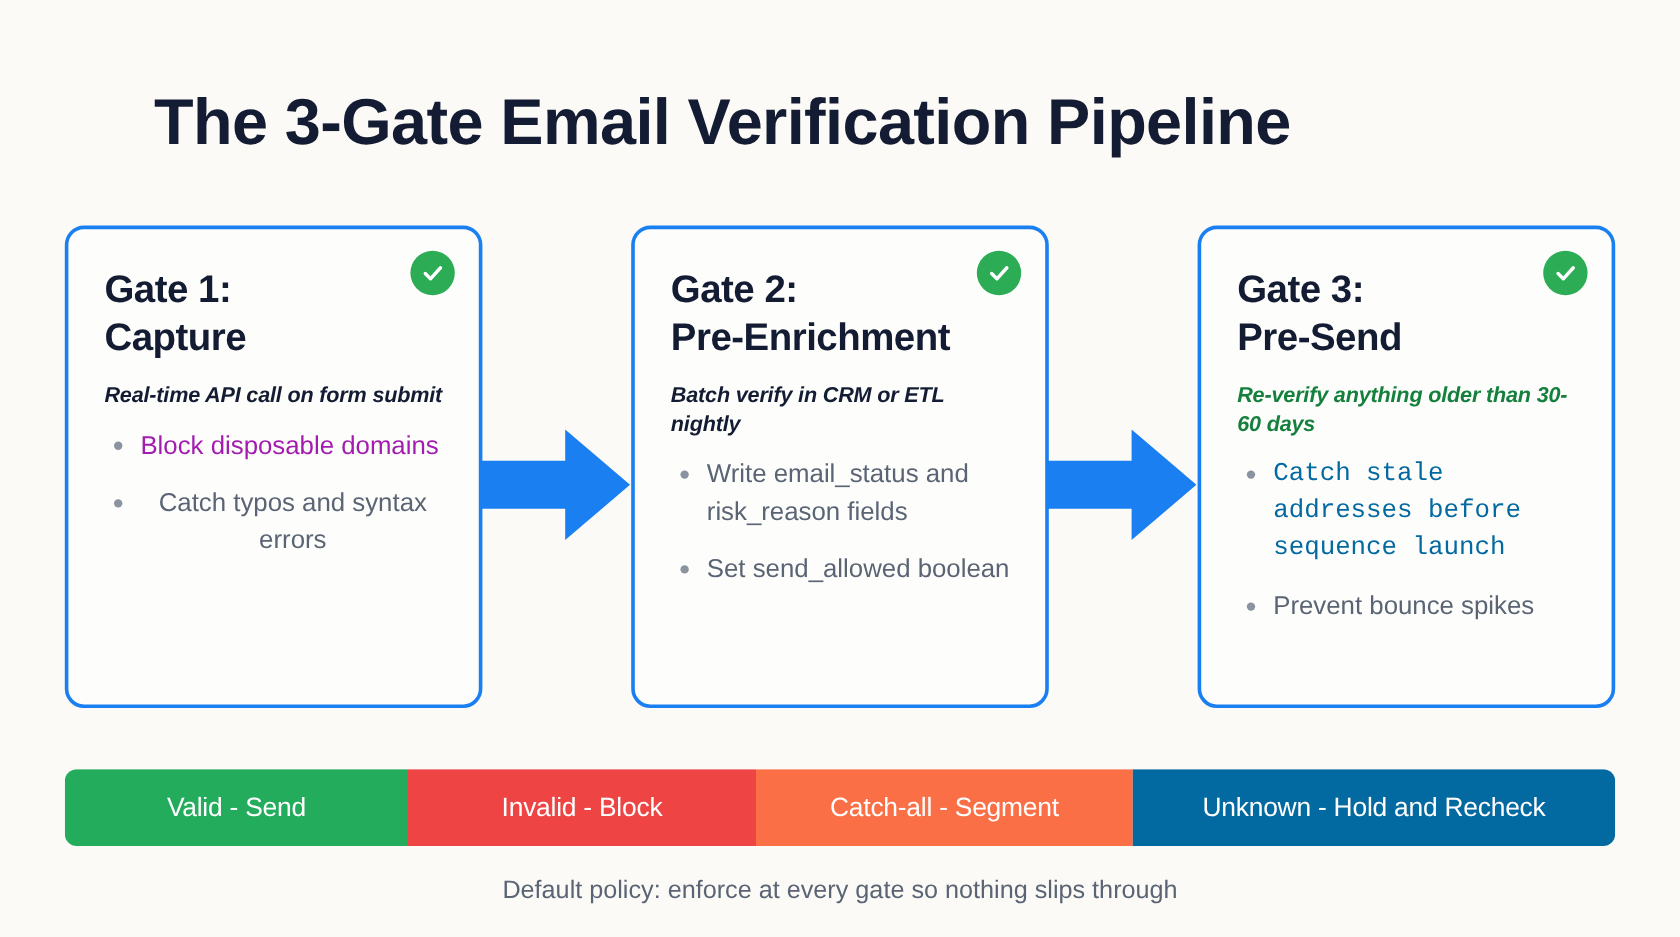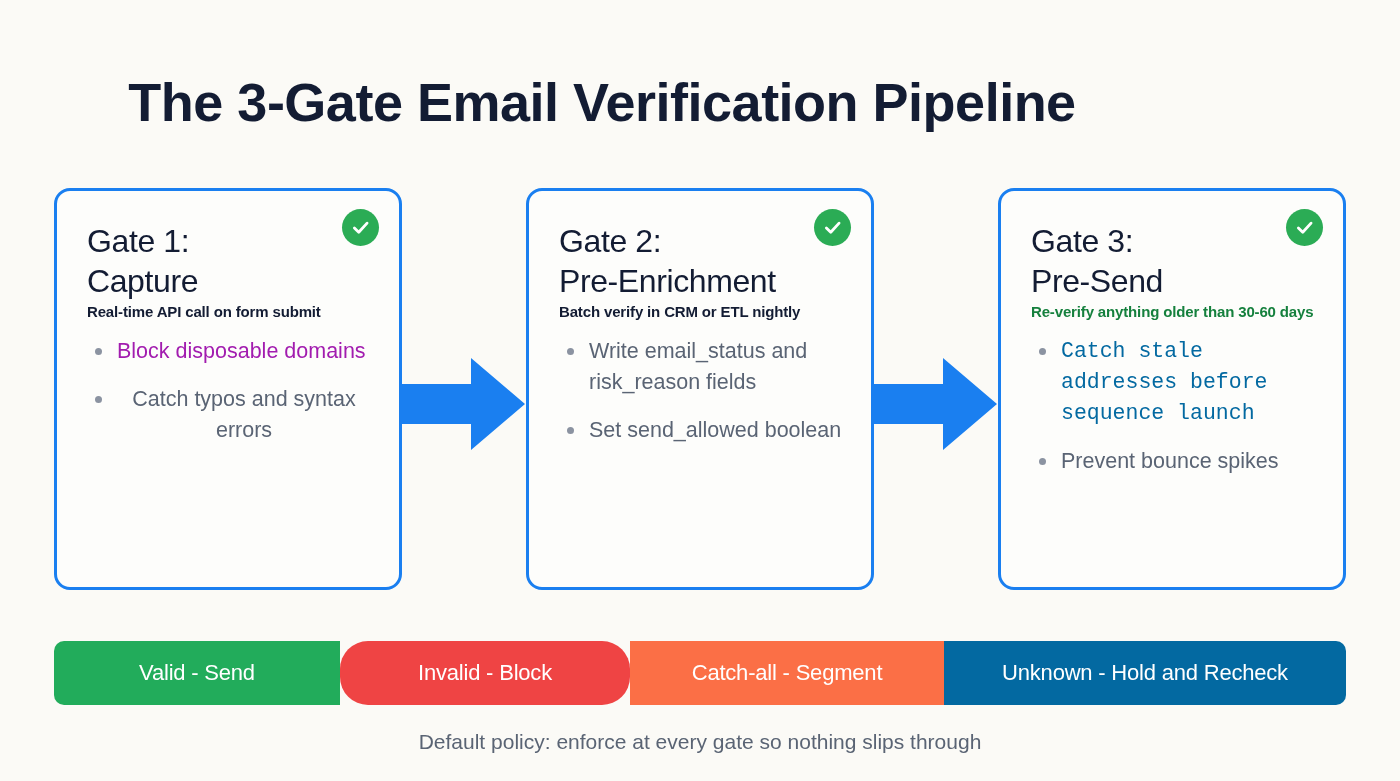--- a/index.html
+++ b/index.html
@@ -67,34 +67,36 @@
     border-radius: 50%;
     background: #2bac55;
     display: flex;
     align-items: center;
     justify-content: center;
   }
   .check-badge svg { display: block; }
 
   .card-title {
     font-size: 32px;
-    font-weight: 400;
+    font-weight: 700;
     color: #131c33;
     line-height: 1.26;
     letter-spacing: -0.4px;
     max-width: 250px;
     white-space: pre-line;
   }
 
   .card-sub {
-    font-size: 15px;
+    margin-top: 16px;
+    font-size: 18px;
     font-weight: 700;
     color: #131c33;
     line-height: 1.33;
     letter-spacing: -0.15px;
+    font-style: italic;
   }
 
   .bullets {
     margin-top: 14px;
     list-style: none;
   }
 
   .bullets li {
     position: relative;
     padding-left: 30px;
@@ -248,21 +250,21 @@
   <div class="arrow arrow-2">
     <svg width="124" height="92" viewBox="0 0 124 92" aria-hidden="true">
       <polygon points="0,26 70,26 70,0 124,46 70,92 70,66 0,66" fill="#1a7ff0"></polygon>
     </svg>
   </div>
 
   <div class="legend">
     <div class="legend-seg seg-valid" style="background: rgb(34, 172, 91);">
       <span>Valid - Send</span>
     </div>
-    <div class="legend-seg seg-invalid" style="background: rgb(239, 68, 68); border-radius: 28px;">
+    <div class="legend-seg seg-invalid" style="background: rgb(239, 68, 68);">
       <span>Invalid - Block</span>
     </div>
     <div class="legend-seg seg-catch" style="background: rgb(251, 111, 70);">
       <span>Catch-all - Segment</span>
     </div>
     <div class="legend-seg seg-unknown" style="background: #0369a1;">
       <span>Unknown - Hold and Recheck</span>
     </div>
   </div>
 

